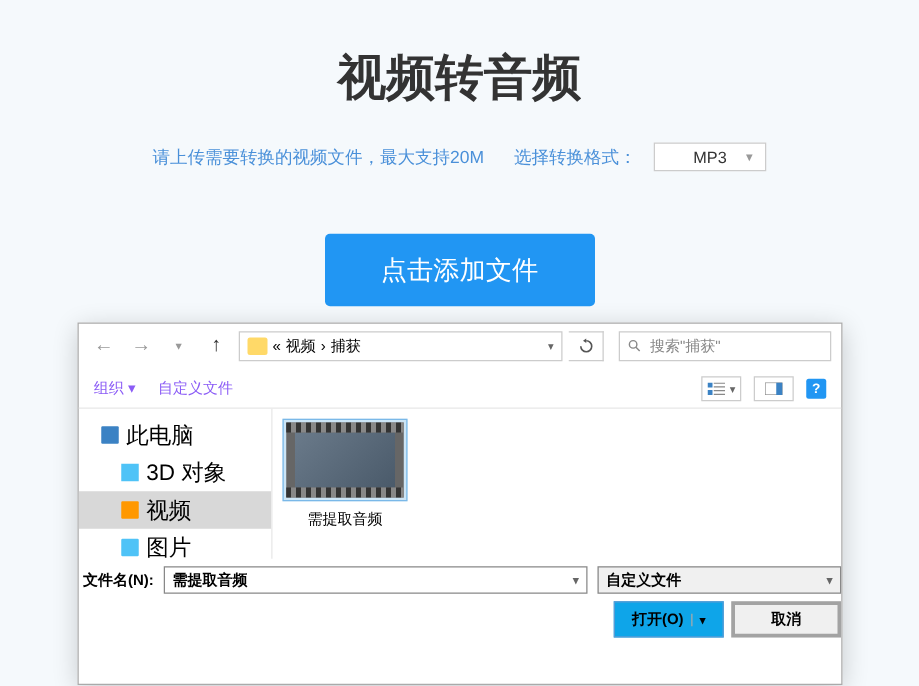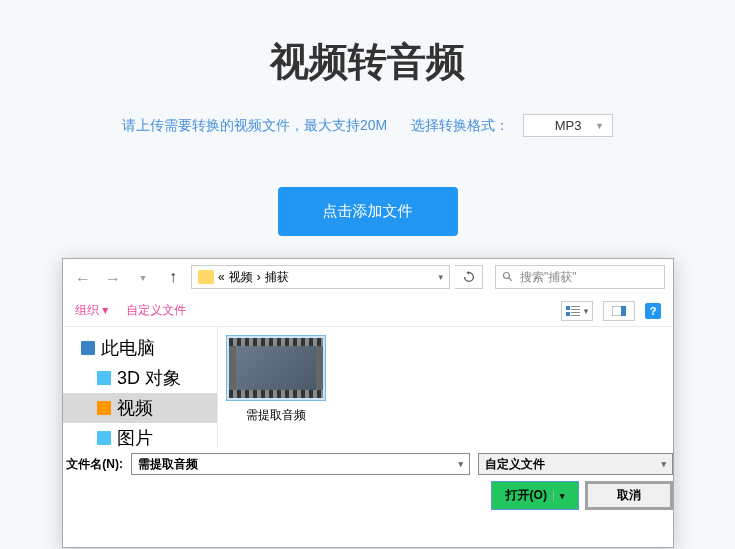--- a/index.html
+++ b/index.html
@@ -48,21 +48,21 @@
       right: 8px;
       top: 6px;
     }
     .add-btn {
       display: block;
       margin: 0 auto;
       background: #2196f3;
       color: #fff;
       border: none;
       padding: 15px 45px;
-      font-size: 15px;
+      font-size: 21px;
       border-radius: 4px;
       cursor: pointer;
     }
     .dialog {
       position: absolute;
       left: 62px;
       top: 258px;
       width: 612px;
       height: 290px;
       background: #fff;
@@ -150,21 +150,21 @@
     .dlg-toolbar {
       height: 32px;
       border-bottom: 1px solid #e8e8e8;
       display: flex;
       align-items: center;
       padding: 0 12px;
       font-size: 12px;
       gap: 18px;
     }
     .dlg-toolbar .link {
-      color: #ec4899;
+      color: #8b5cf6;
       cursor: pointer;
     }
     .toolbar-right {
       margin-left: auto;
       display: flex;
       align-items: center;
       gap: 10px;
     }
     .view-btn {
       width: 32px;
@@ -300,21 +300,21 @@
       width: 88px;
       font-size: 12px;
       cursor: pointer;
       display: flex;
       align-items: center;
       justify-content: center;
       gap: 2px;
     }
     .dlg-btn.primary {
       border: 1px solid #5a9bd4;
-      background: #22c55e;
+      background: #0ea5e9;
     }
     .drop-caret {
       font-size: 9px;
       color: #666;
       margin-left: 4px;
     }
   </style>
 </head>
 <body>
 

